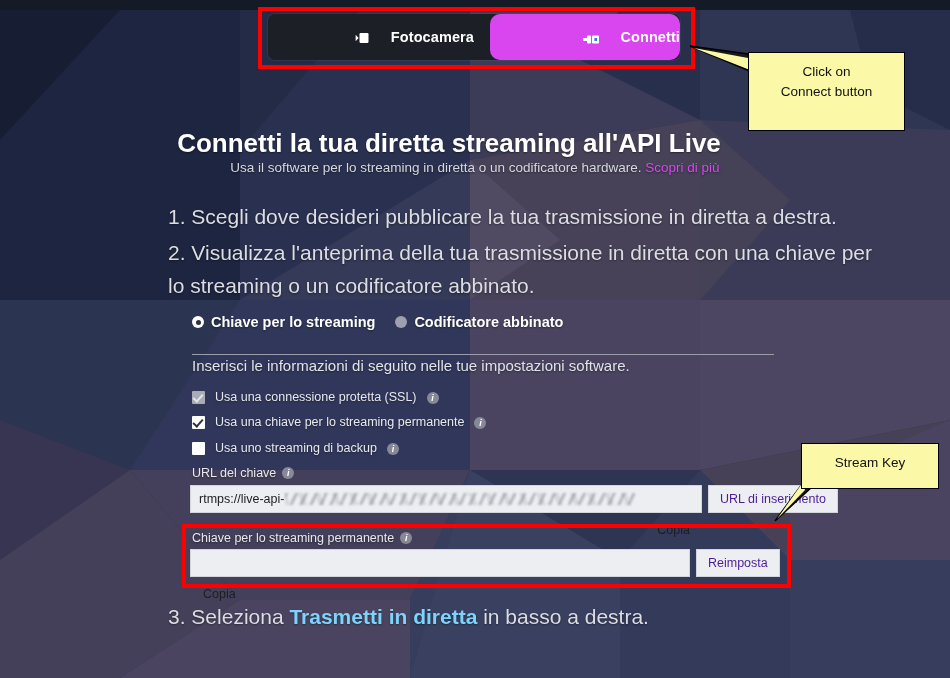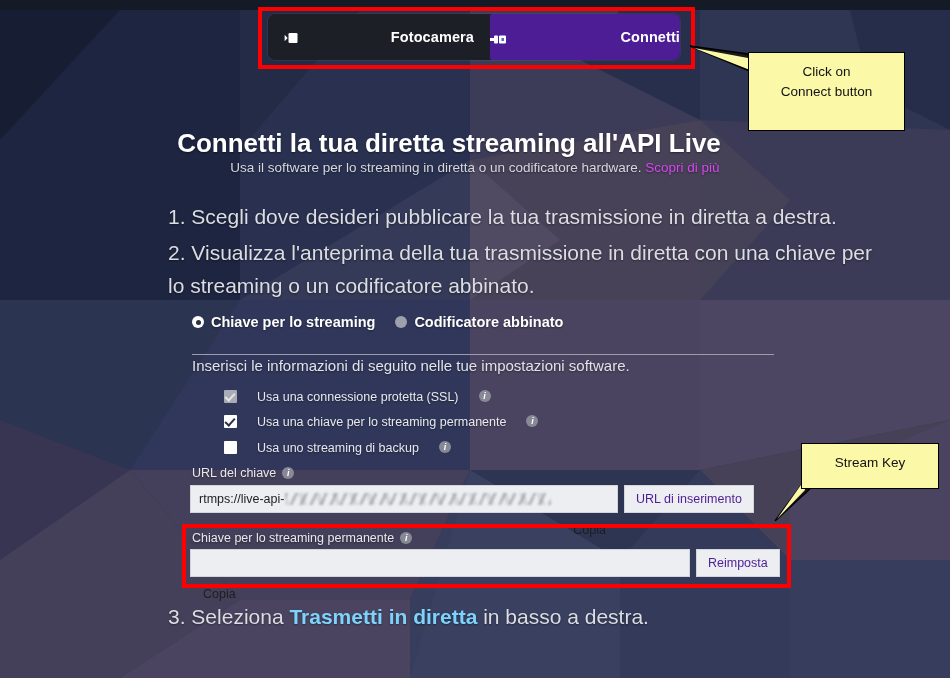--- a/index.html
+++ b/index.html
@@ -40,32 +40,32 @@
     background: #1c1f26;
     border-radius: 7px;
     display: flex;
     overflow: hidden;
     box-shadow: 0 0 0 1px rgba(255,255,255,0.05);
   }
   .tab {
     flex: 1 1 50%;
     display: flex;
     align-items: center;
-    justify-content: space-between;
+    justify-content: flex-end;
     gap: 20px;
     font-size: 14.5px;
     font-weight: bold;
     color: #ffffff;
     letter-spacing: .1px;
     cursor: pointer;
     user-select: none;
     margin-left: 16px;
   }
   .tab.inactive { background: #1c1f26; }
-  .tab.active   { background: #4c1d95; border-radius: 2px; }
+  .tab.active   { background: #d946ef; border-radius: 10px; }
 
   .icon-cam  { display:inline-block; width:16px; height:12px; position:relative; }
   .icon-plug { display:inline-block; width:17px; height:11px; position:relative; }
 
   
   .redbox {
     position: absolute;
     border: 4px solid #fe0000;
     box-sizing: border-box;
     pointer-events: none;
@@ -157,28 +157,27 @@
     font-size: 15px;
     color: #e2e3e8;
     text-shadow: 0 1px 2px rgba(0,0,0,.4);
   }
 
   
   .cbrow {
     position: absolute;
     left: 192px;
     display: flex;
-    align-items: flex-start;
-    gap: 20px;
+    align-items: flex-end;
+    gap: 10px;
     font-size: 12.5px;
     color: #e8e9ee;
     text-shadow: 0 1px 2px rgba(0,0,0,.4);
     cursor: pointer;
     user-select: none;
-    margin-left: 32px;
   }
   #cb1 { top: 390px; }
   #cb2 { top: 415px; }
   #cb3 { top: 441px; }
   .cbox {
     width: 13px; height: 13px;
     box-sizing: border-box;
     flex: none;
     position: relative;
     border-radius: 1px;
@@ -239,21 +238,21 @@
   #row-key { top: 549px; }
 
   .inputwrap {
     display: flex;
     align-items: stretch;
     background: #eceef1;
     height: 28px;
     box-sizing: border-box;
     border: 1px solid #d2d5da;
   }
-  #row-url .inputwrap { width: 428px; }
+  #row-url .inputwrap { width: 512px; }
   #row-key .inputwrap { width: 500px; }
 
   .inputval {
     flex: 1 1 auto;
     display: flex;
     align-items: center;
     padding-left: 8px;
     font-size: 12.5px;
     color: #1c1e21;
     white-space: nowrap;

